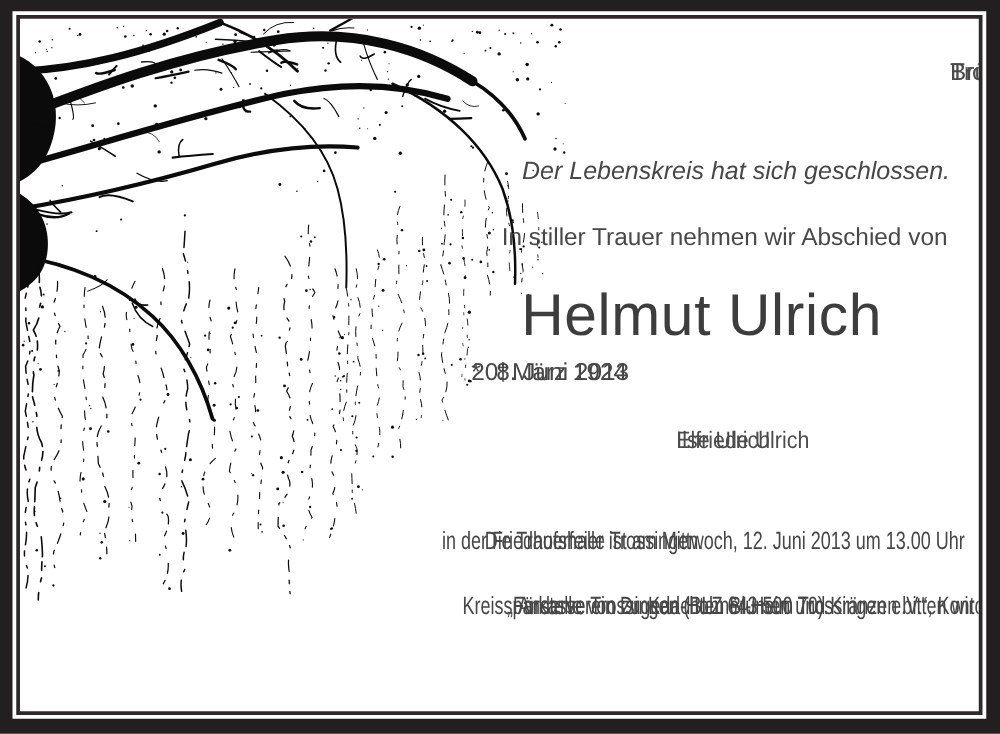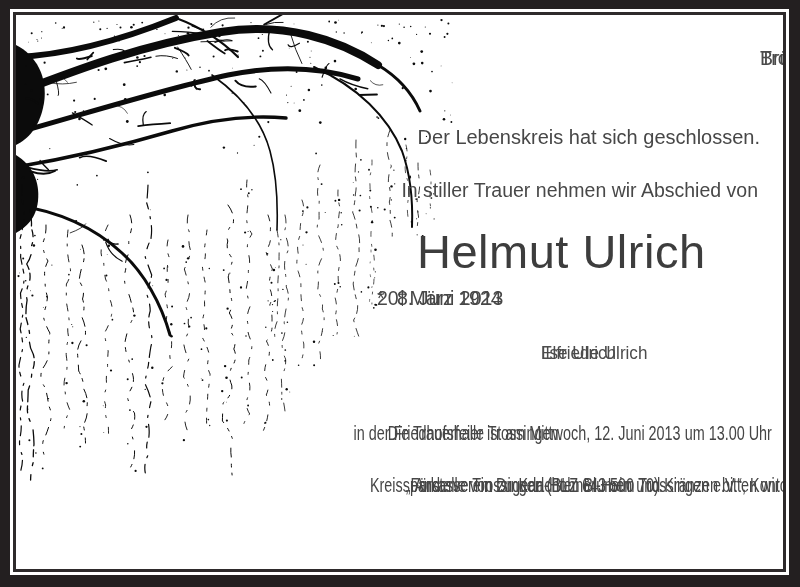--- a/index.html
+++ b/index.html
@@ -18,21 +18,21 @@
     border:3px solid #2e2a2b;
     background:#ffffff;
     overflow:hidden;
   }
   .card * { position:absolute; }
   svg.tree { left:0; top:0; }
 
   .txt { color:#4a4a4a; font-size:19.5px; line-height:27px; white-space:nowrap; }
 
   .place-date { top:30px; right:23px; text-align:right; }
-  .motto      { top:109px; right:23px; font-size:20px; color:#474747; }
+  .motto      { top:109px; right:23px; font-style:italic; font-size:20px; color:#474747; }
   .intro      { top:162px; right:25px; font-size:19.5px; color:#484848;text-align:right; }
 
   .deceased-name {
     top:213px; left:357px;
     font-size:47px; line-height:1; font-weight:400;
     color:#3d3d3d; letter-spacing:0.5px; white-space:nowrap;margin-left:44px;
   }
   .dates { top:272px; left:361px; font-size:19.5px; color:#474747; white-space:nowrap; }
   .dates .star  { margin-right:12px; }
   .dates .death { margin-left:20px; }

